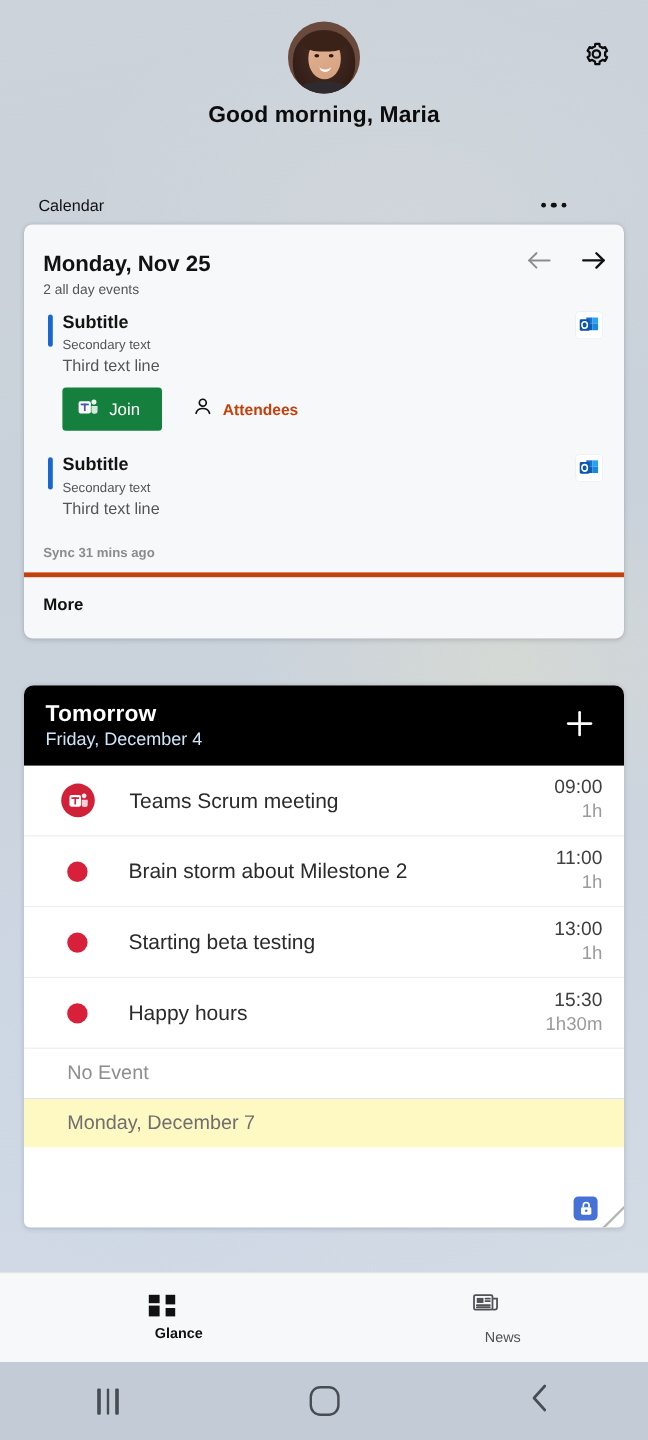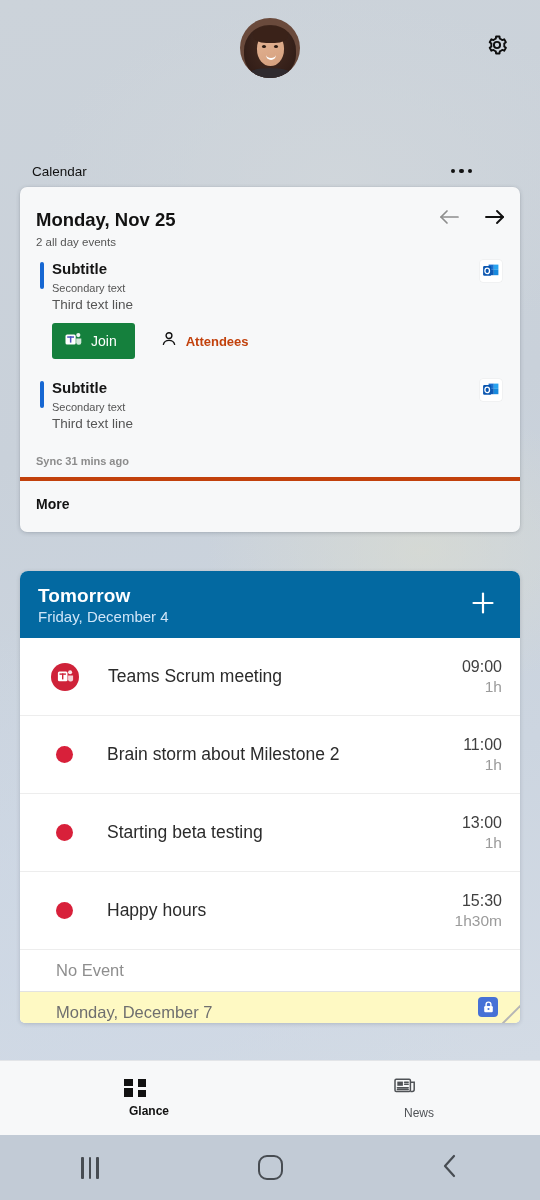--- a/index.html
+++ b/index.html
@@ -95,29 +95,29 @@
   .more-row span{ font-size:14px; font-weight:700; color:#121212; }
 
   
   #tom-card{
     position:absolute; left:20px; top:571px; width:500px; height:452px;
     background:#fff; border-radius:8px 8px 5px 5px;
     box-shadow:0 1px 4px rgba(40,50,65,.20);
     overflow:hidden;
   }
   #tom-head{
-    background:#0369a1; padding:14px 18px 13px 18px; position:relative;
+    background:#000000; padding:14px 18px 13px 18px; position:relative;
     display:flex; align-items:center; justify-content:space-between;
   }
   #tom-head .t1{ font-size:19px; font-weight:700; color:#fff; letter-spacing:.1px; }
   #tom-head .t2{ font-size:15px; color:#cfe5f8; margin-top:1px; }
   #tom-plus{ cursor:pointer; width:38px; height:38px; display:flex; align-items:center; justify-content:center; }
 
   .trow{
-    display:flex; align-items:center; height:78px;
+    display:flex; align-items:center; height:59px;
     border-bottom:1px solid #ededed; padding:0 18px 0 36px; cursor:pointer;justify-content:center;
   }
   .trow .dot{ width:17px; height:17px; border-radius:50%; background:#d8203a; flex:none; }
   .trow .teams-dot{
     width:28px; height:28px; border-radius:50%; background:#cf2239; flex:none;
     display:flex; align-items:center; justify-content:center; margin-left:-5px;
   }
   .trow .tname{ flex:1; font-size:17.5px; color:#2b2b2b; margin-left:34px; }
   .trow .teams-dot + .tname{ margin-left:29px; }
   .trow .tright{ text-align:right; flex:none; }
@@ -182,20 +182,21 @@
   <div id="avatar">
     <div class="hair-back"></div>
     <div class="face"></div>
     <div class="fringe"></div>
     <div class="eyeL"></div>
     <div class="eyeR"></div>
     <div class="smile"></div>
     <div class="shoulders"></div>
   </div>
 
+  <div id="greeting">Good morning, Maria</div>
 
   <div id="gear-btn">
     <span>
       <svg width="24" height="24" viewBox="0 0 24 24" fill="none" stroke="#0d0d0d" stroke-width="1.9">
         <circle cx="12" cy="12" r="3.1"></circle>
         <path d="M19.2 13.4a7.6 7.6 0 0 0 0-2.8l1.7-1.3-1.7-3-2 .8a7.6 7.6 0 0 0-2.4-1.4L14.5 3.5h-3.4l-.3 2.2a7.6 7.6 0 0 0-2.4 1.4l-2-.8-1.7 3 1.7 1.3a7.6 7.6 0 0 0 0 2.8l-1.7 1.3 1.7 3 2-.8a7.6 7.6 0 0 0 2.4 1.4l.3 2.2h3.4l.3-2.2a7.6 7.6 0 0 0 2.4-1.4l2 .8 1.7-3z" stroke-linejoin="round"></path>
       </svg>
     </span>
   </div>
 </div>

